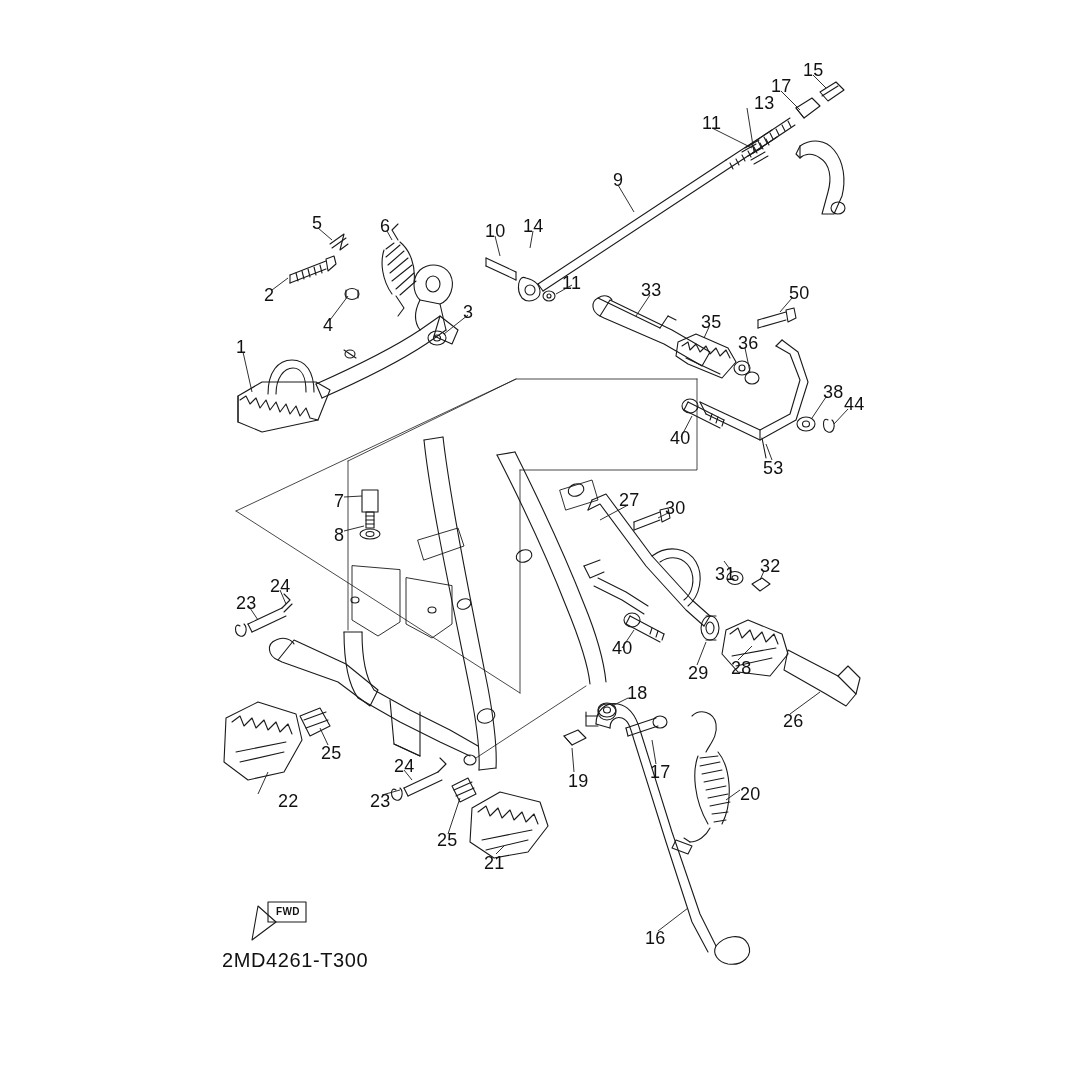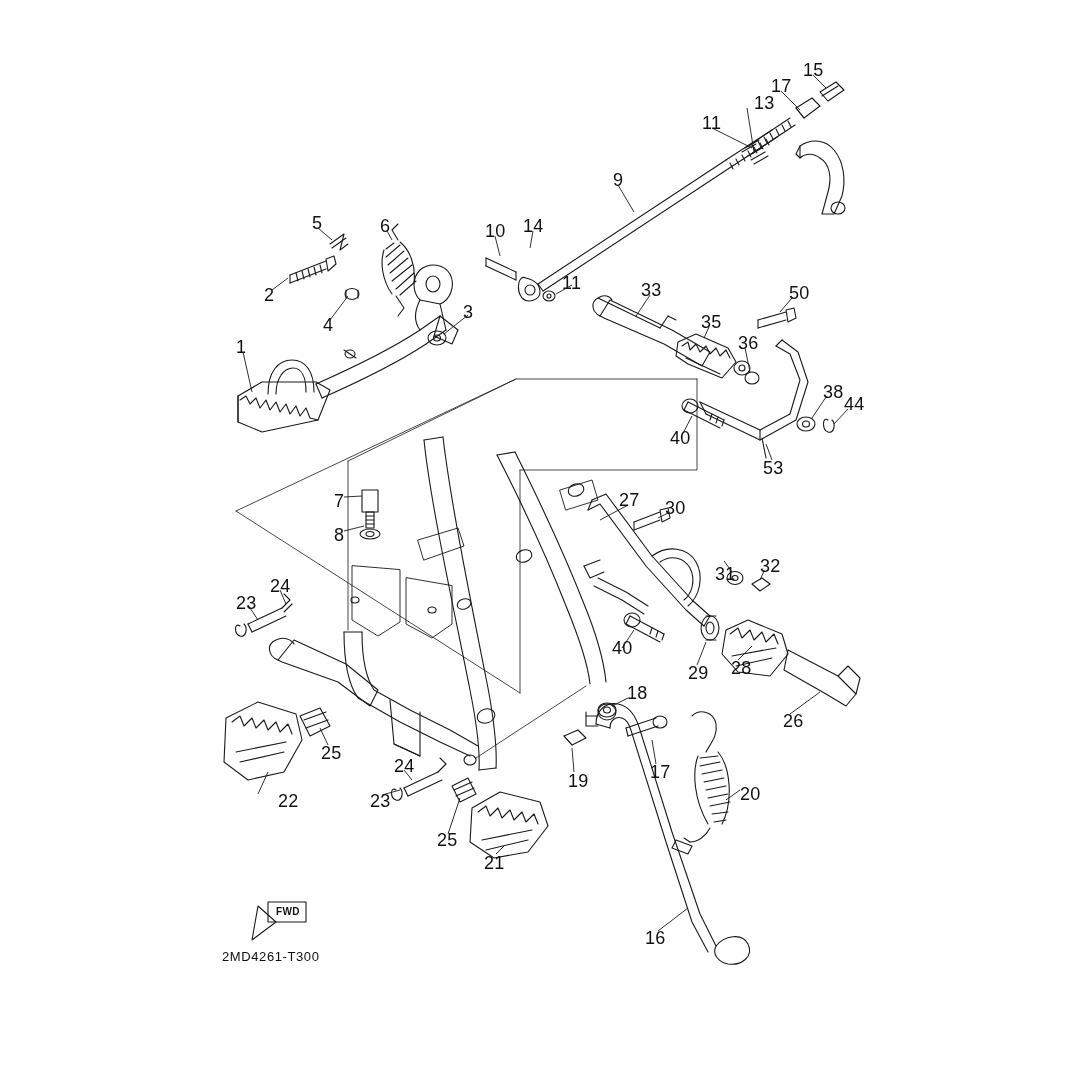--- a/index.html
+++ b/index.html
@@ -31,21 +31,21 @@
     font-family: "Liberation Sans", sans-serif;
     font-size: 18px;
     color: #111111;
     line-height: 1;
     white-space: nowrap;
     letter-spacing: 0.3px;
   }
   .partcode {
     position: absolute;
     font-family: "Liberation Sans", sans-serif;
-    font-size: 13px;
+    font-size: 20px;
     color: #111111;
     letter-spacing: 0.6px;
     white-space: nowrap;
   }
   .fwd-label {
     position: absolute;
     font-family: "Liberation Sans", sans-serif;
     font-size: 10px;
     font-weight: bold;
     color: #111111;

